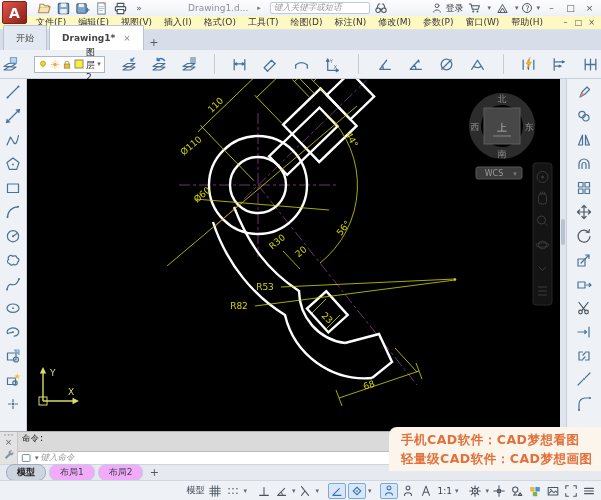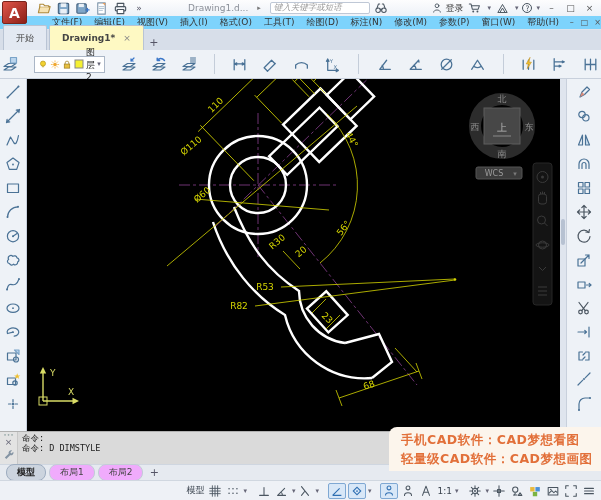--- a/index.html
+++ b/index.html
@@ -11,47 +11,47 @@
 .titlebar{height:16px;display:flex;align-items:center;padding-left:36px;background:linear-gradient(#fdfdfe,#edf1f7);gap:3px}
 .qa{width:16px;height:14px;display:flex;align-items:center;justify-content:center}
 .doc-title{color:#8a8f98;margin-left:38px}
 .tri{color:#777;font-size:7px;margin-left:6px}
 .search{width:100px;height:12px;border:1px solid #bfc8d6;background:#fff;border-radius:2px;display:flex;align-items:center;padding:0 3px;margin-left:6px;color:#999;font-style:italic;font-size:8.5px}
 .tb-right{display:flex;align-items:center;gap:4px;margin-left:auto;padding-right:4px}
 .login{display:flex;align-items:center;gap:2px}
 .dd{color:#667;font-size:7px}
 .help-circ{border:1px solid #4a5560;border-radius:50%;width:10px;height:10px;line-height:9px;text-align:center;font-size:7.5px;color:#4a5560;display:inline-block}
 .wc{width:15px;text-align:center;color:#555;font-size:9px}
-.menubar{height:14px;display:flex;align-items:center;padding-left:20px;background:#7dd3fc;border-bottom:1px solid #dde3ec}
+.menubar{height:14px;display:flex;align-items:center;padding-left:4px;background:#fef9c3;border-bottom:1px solid #dde3ec}
 .menu-item{padding:0 6px;white-space:nowrap}
 .doc-ctl{margin-left:auto;display:flex;padding-right:3px}
 .doc-ctl .wc{font-size:8px;width:13px}
 .tabbar{height:20px;background:#d7dee9;display:flex;align-items:flex-end;padding-left:3px}
 .dtab{height:18px;padding:12px 12px;display:flex;align-items:center;gap:8px;background:#e3e9f2;border:1px solid #b9c4d4;border-bottom:none;margin-right:2px;border-radius:2px 2px 0 0;color:#444}
-.dtab.active{background:#fef9c3;font-weight:bold}
+.dtab.active{background:#ffffff;font-weight:bold}
 .tabclose{color:#888;font-weight:normal}
 .newtab{width:16px;height:16px;display:flex;align-items:center;justify-content:center;color:#556;font-size:11px}
 .toolbar{height:29px;background:#eef2f7;border-bottom:1px solid #c8d0dc;display:flex;align-items:center;padding:0 2px;gap:14px}
 .tb{width:21px;height:23px;display:flex;align-items:center;justify-content:center;border-radius:2px}
 .sep{width:1px;height:20px;background:#c4cdd9;margin:0 3px}
 .layer-combo{width:148px;height:17px;background:#fff;border:1px solid #aab6c6;display:flex;align-items:center;gap:2px;padding:0 3px;margin:0 2px}
 .layer-combo .lbl{flex:1;color:#222}
 .main{flex:1;display:flex;min-height:0}
 .ltb{width:27px;background:#eef2f7;border-right:1px solid #c8d0dc;display:flex;flex-direction:column;align-items:center;padding-top:1px}
 .ltb .tb,.rtb .tb{height:24px;width:24px}
 .gutter{width:6px;background:#dfe5ee;position:relative}
 .thumb{position:absolute;top:140px;left:1px;width:4px;height:26px;background:#b7c2d2;border-radius:2px}
 .rtb{width:35px;background:#eef2f7;border-left:1px solid #c8d0dc;display:flex;flex-direction:column;align-items:center;padding-top:1px}
 .canvas{flex:1;background:#000;position:relative;overflow:hidden}
 .canvas>svg{position:absolute;inset:0;width:100%;height:100%}
 .cmdpanel{height:33px;background:#e8e8e8;border-top:1px solid #b0b0b0;display:flex}
 .cmdgrip{width:18px;background:#e3e3e3;border-right:1px solid #c8c8c8;display:flex;flex-direction:column;align-items:center;padding-top:1px;gap:1px}
 .gripdots{color:#9aa;font-size:6px;line-height:4px}
 .cmdx{color:#667;font-size:9px;line-height:9px}
-.cmdbody{flex:1;display:flex;flex-direction:row}
+.cmdbody{flex:1;display:flex;flex-direction:column}
 .cmdhist{flex:1;background:#dadada;font-family:"DejaVu Sans Mono",monospace;font-size:8.5px;color:#222;padding:1px 4px;line-height:10px}
 .cmdinput{height:13px;background:#fff;border-top:1px solid #bbb;display:flex;align-items:center;gap:2px;padding-left:3px;font-size:8.5px}
 .placeholder{color:#999;font-style:italic}
 .layouttabs{height:16px;background:#e6eaf0;display:flex;align-items:center;padding-left:6px;gap:3px;border-top:1px solid #cfd6e0}
 .ltab{padding:1px 10px;border-radius:8px;border:1px solid #c3ccd8;background:#f0abfc;color:#444}
 .ltab.active{background:#ccd4de;border-color:#9eadc0;font-weight:bold;color:#222}
 .statusbar{height:20px;background:#eef1f6;border-top:1px solid #d0d7e0;display:flex;align-items:center;justify-content:flex-end;padding-right:4px;gap:2px}
 .sb{height:16px;min-width:15px;display:flex;align-items:center;justify-content:center;border-radius:2px;padding:0 1px;color:#39424d}
 .sb.on{background:#d8e7f7;border:1px solid #7fa8d3}
 .gap{width:5px}
@@ -608,21 +608,20 @@
     <div class="cmdgrip">
       <div class="gripdots">•••</div>
       <div class="cmdx">×</div>
       <svg width="13" height="13" viewBox="0 0 16 16">
           <path d="M12.5 3.2 a3.2 3.2 0 0 0 -4.3 3.9 L3.5 11.8 l1.8 1.8 L10 8.9 a3.2 3.2 0 0 0 3.9 -4.3 L11.7 6.8 L10.2 5.3 Z" fill="#8494a4" stroke="none"></path>
         </svg>
     </div>
     <div class="cmdbody">
       <div class="cmdhist">
         <div>命令:</div>
-        <div>命令: D DIMSTYLE</div>
       </div>
       <div class="cmdinput">
         <svg width="12" height="12" viewBox="0 0 14 14">
             <rect x="1.5" y="3" width="9" height="8" rx="1" fill="none" stroke="#66788a" stroke-width="1"></rect>
           </svg>
         <span class="dd">▾</span>
         <span class="placeholder">键入命令</span>
       </div>
     </div>
   </div>

